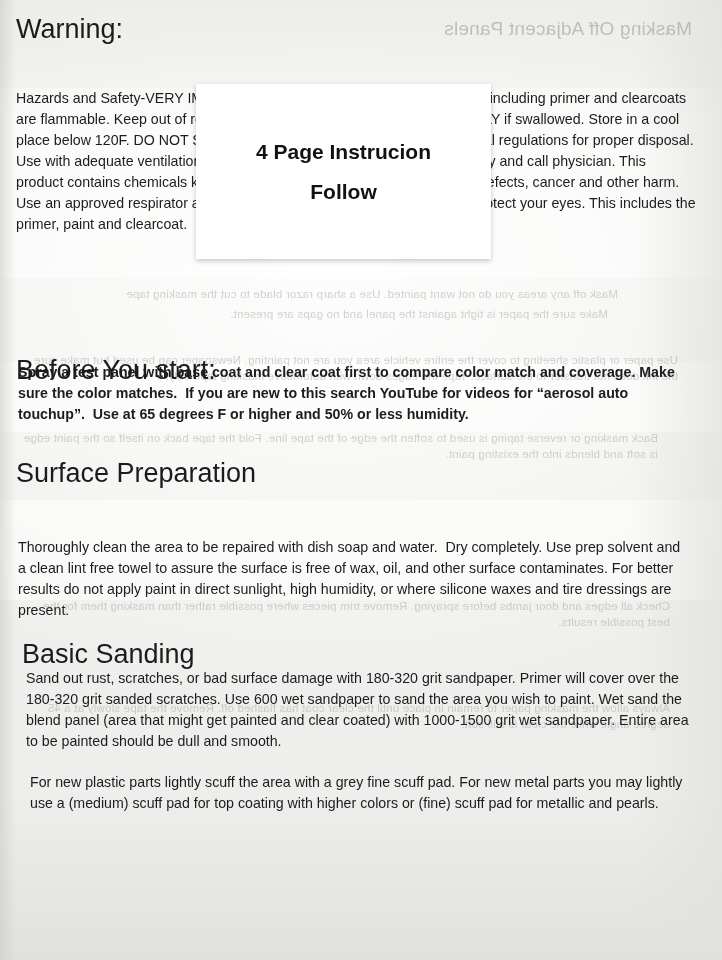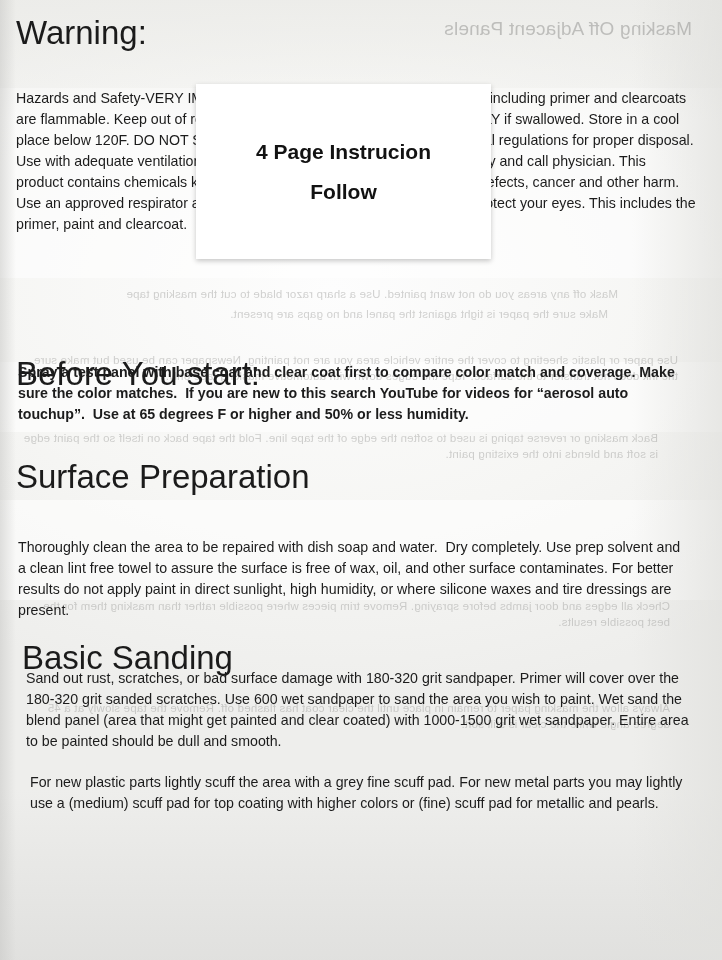--- a/index.html
+++ b/index.html
@@ -72,21 +72,21 @@
 
   
   .content {
     position: absolute;
     inset: 0;
   }
   h2.sec {
     position: absolute;
     margin: 0;
     font-weight: 400;
-    font-size: 33px;
+    font-size: 27px;
     color: #1b1b1b;
     letter-spacing: 0px;
   }
   p.body {
     position: absolute;
     margin: 0;
     font-size: 14.2px;
     line-height: 21px;
     color: #1c1c1c;
     white-space: pre-wrap;

